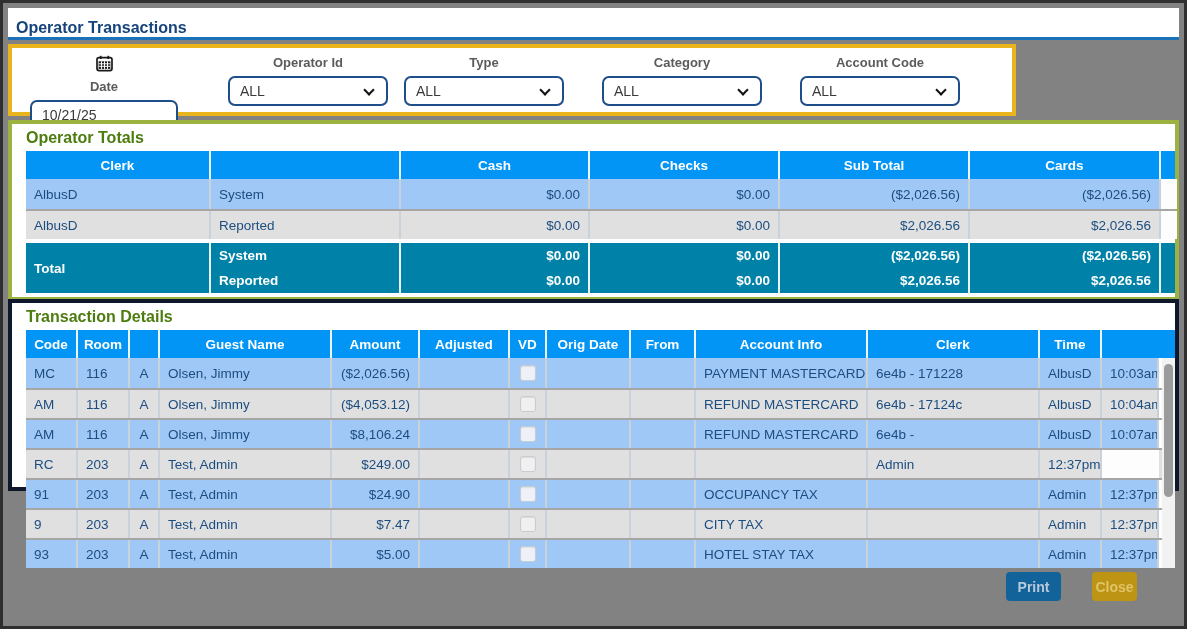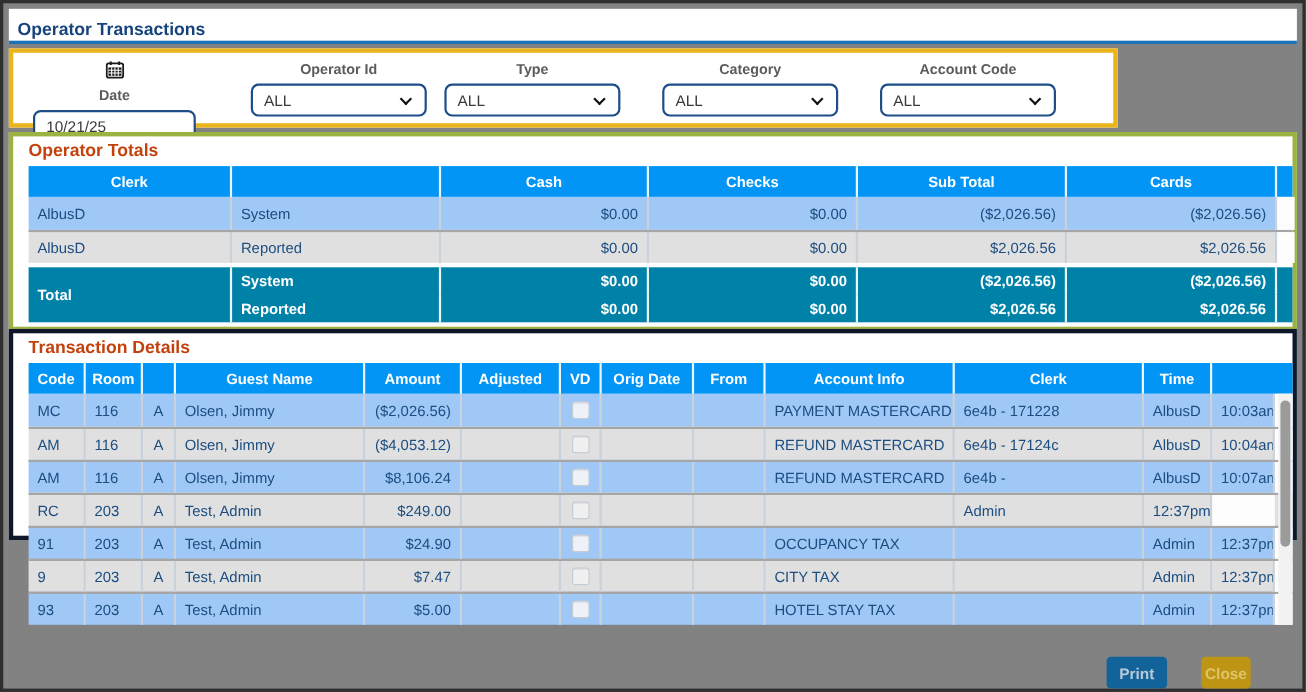--- a/index.html
+++ b/index.html
@@ -51,21 +51,21 @@
   
   .totals-panel {
     position:absolute; left:5px; top:117px; width:1171px; height:181px;
     background:#ffffff; border:4px solid #9cb341;
   }
   .details-panel {
     position:absolute; left:5px; top:296px; width:1171px; height:192px;
     background:#ffffff; border:4px solid #0f172a;
   }
   .section-title {
-    font-size:16px; font-weight:bold; color:#c2410c;
+    font-size:16px; font-weight:bold; color:#4d7c0f;
     padding:5px 0 4px 14px;
   }
 
   
   .tbl { margin-left:14px; position:relative; }
   .grid { display:grid; }
   .ot { grid-template-columns:185px 190px 189px 190px 190px 191px 14px; }
   .td { grid-template-columns:52px 52px 30px 172px 88px 90px 37px 84px 65px 172px 172px 62px 57px 14px; }
   .cl {
     display:flex; align-items:center; padding:0 8px;
@@ -105,21 +105,21 @@
     position:absolute; right:0; top:28px; bottom:0; width:13px;
     background:#f2f2f2;
   }
   .sb-thumb {
     position:absolute; top:6px; left:2px; width:9px; height:133px;
     background:#9b9b9b; border-radius:5px; cursor:pointer;
   }
 
   
   .btn {
-    position:absolute; top:594px; height:29px; border:none; border-radius:4px;
+    position:absolute; top:569px; height:29px; border:none; border-radius:4px;
     font-family:"Liberation Sans", sans-serif; font-size:14px; font-weight:bold;
     cursor:pointer;
   }
   .btn-print { left:1003px; width:55px; background:#13639b; color:#b8c9da; }
   .btn-close { left:1089px; width:45px; background:#bd9413; color:#e0c469; }
 
   .cal-icon { display:inline-block; line-height:0; }
 </style>
 </head>
 <body>

